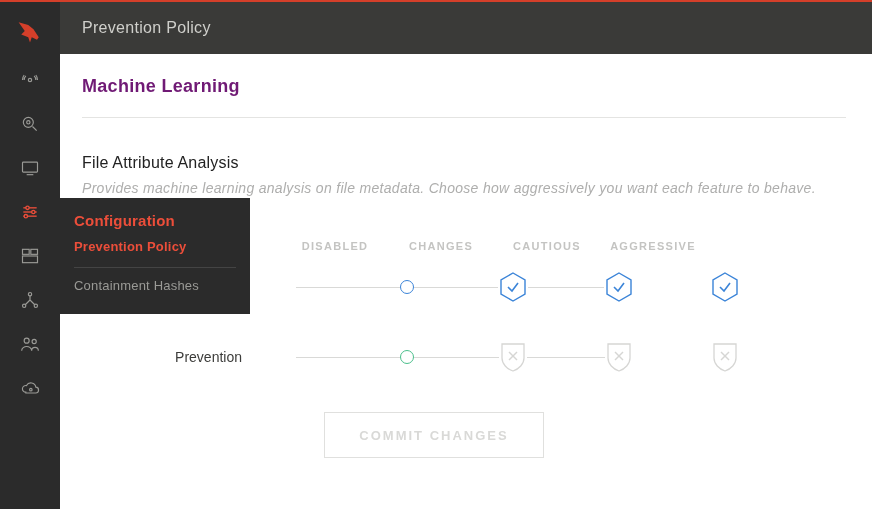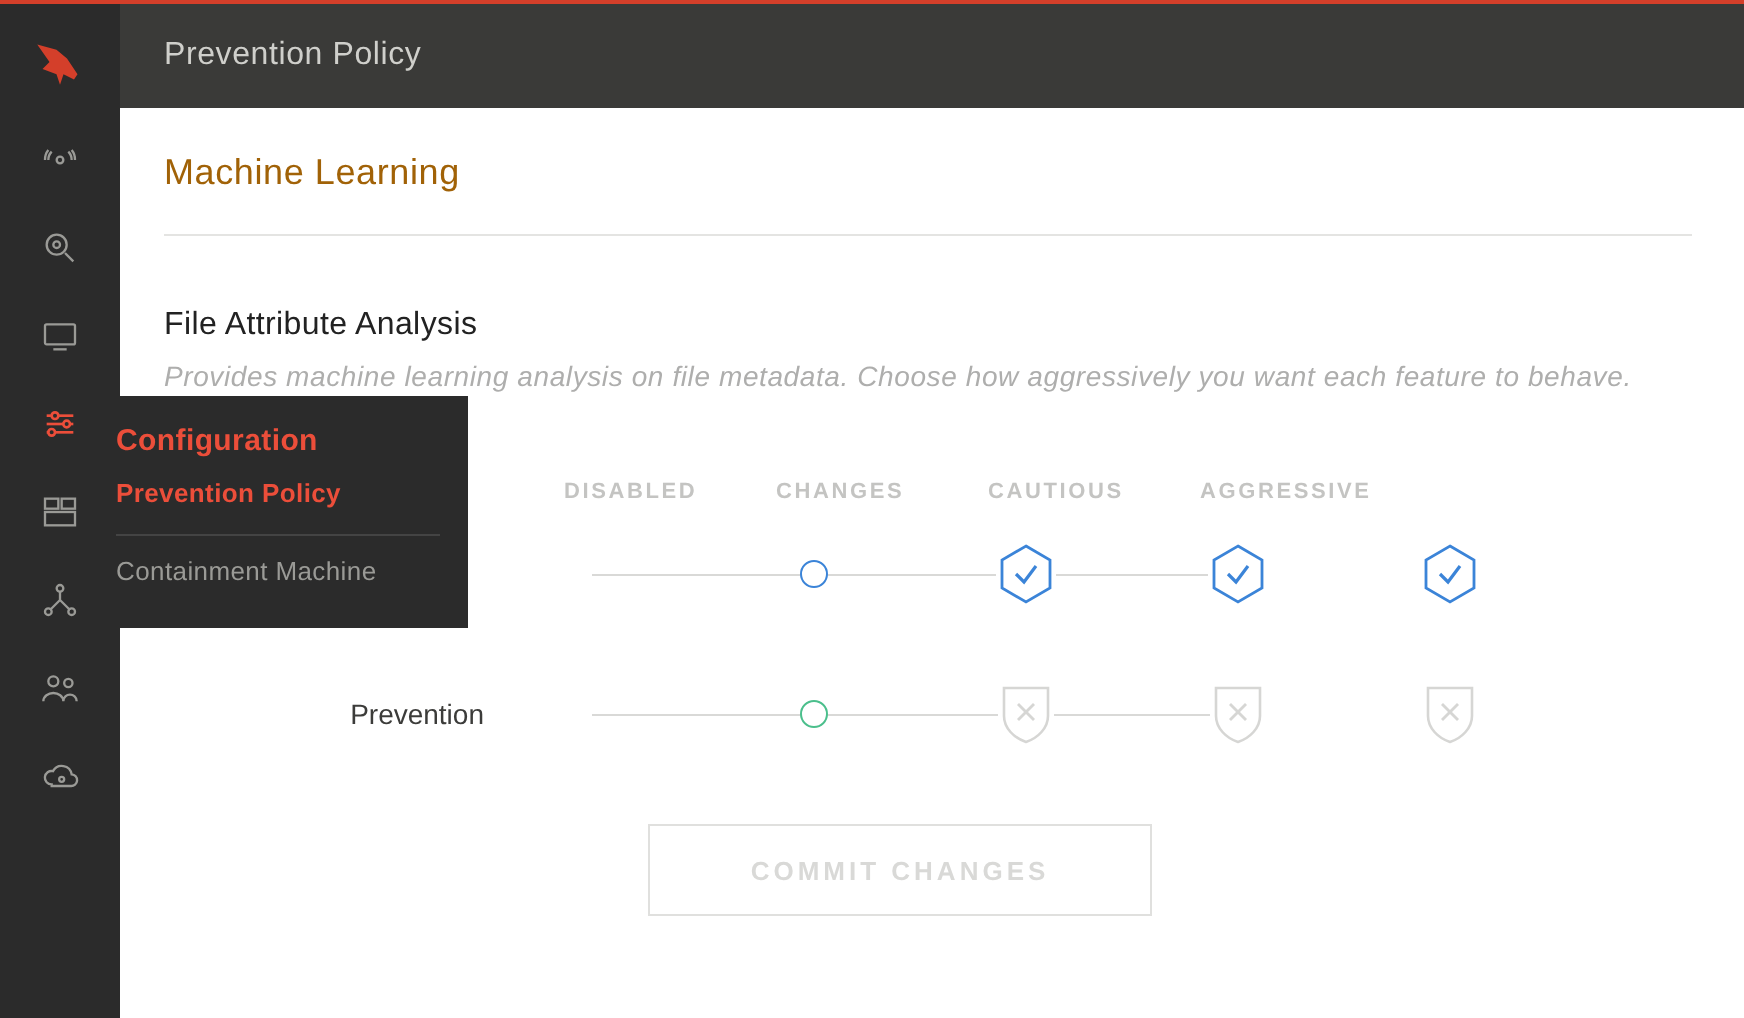--- a/index.html
+++ b/index.html
@@ -61,22 +61,23 @@
     letter-spacing: 0.3px;
   }
   .content {
     position: absolute;
     top: 54px; left: 60px; right: 0; bottom: 0;
     background: #fff;
     padding: 22px 26px 0 22px;
   }
   .section-title {
     font-size: 18px;
-    color: #a16207;
+    color: #701a75;
     letter-spacing: 0.3px;
+    font-weight: bold;
   }
   .hr {
     margin-top: 20px;
     border: none;
     border-top: 1px solid #e4e4e2;
   }
   .sub-title {
     margin-top: 36px;
     font-size: 16px;
     color: #222;
@@ -96,20 +97,21 @@
   }
   .levels-header {
     display: flex;
     color: #c4c4c2;
     font-size: 11px;
     letter-spacing: 1.3px;
     font-weight: 600;
   }
   .levels-header div {
     width: 106px;
+    text-align: center;
   }
   .row {
     display: flex;
     align-items: center;
     margin-top: 20px;
     position: relative;
     justify-content: flex-end;
   }
   .row-label {
     position: absolute;
@@ -160,37 +162,37 @@
     width: 28px; height: 28px;
     display: flex; align-items: center; justify-content: center;
   }
   .check { stroke: #3b84d8; stroke-width: 1.6; fill: none; }
   .cross { stroke: #d6d6d4; stroke-width: 1.4; fill: none; }
   .commit-wrap {
     padding-left: 200px;
     padding-top: 40px;
   }
   .commit-btn {
-    width: 252px;
+    width: 220px;
     height: 46px;
     border: 1px solid #e0e0de;
     background: #fff;
     color: #d9d9d7;
     font-size: 13px;
     letter-spacing: 2px;
     font-weight: 600;
     display: flex;
     align-items: center;
     justify-content: center;
     cursor: not-allowed;
     margin-left: 42px;
   }
   .flyout {
     position: absolute;
-    top: 198px; left: 44px;
+    top: 198px; left: 60px;
     width: 190px;
     background: #2b2b2b;
     padding: 14px 14px 18px 14px;
     font-size: 13px;
     letter-spacing: 0.2px;
   }
   .flyout .fo-title {
     color: #ec4e3a;
     font-size: 15px;
     font-weight: 600;
@@ -369,14 +371,14 @@
 
   <div class="commit-wrap">
     <div class="commit-btn">COMMIT CHANGES</div>
   </div>
 </div>
 
 <div class="flyout">
   <div class="fo-title">Configuration</div>
   <div class="fo-item active">Prevention Policy</div>
   <hr class="fo-sep">
-  <div class="fo-item">Containment Machine</div>
+  <div class="fo-item">Containment Hashes</div>
 </div>
 
 </body></html>

